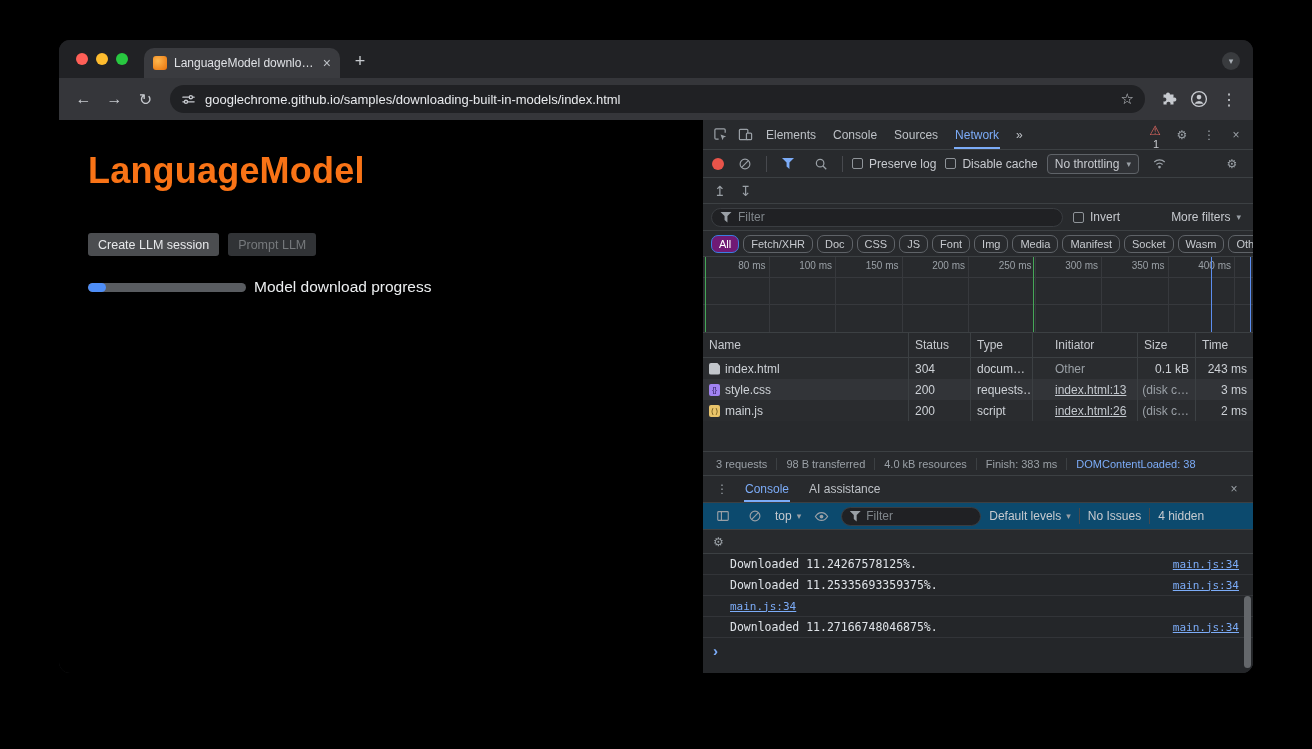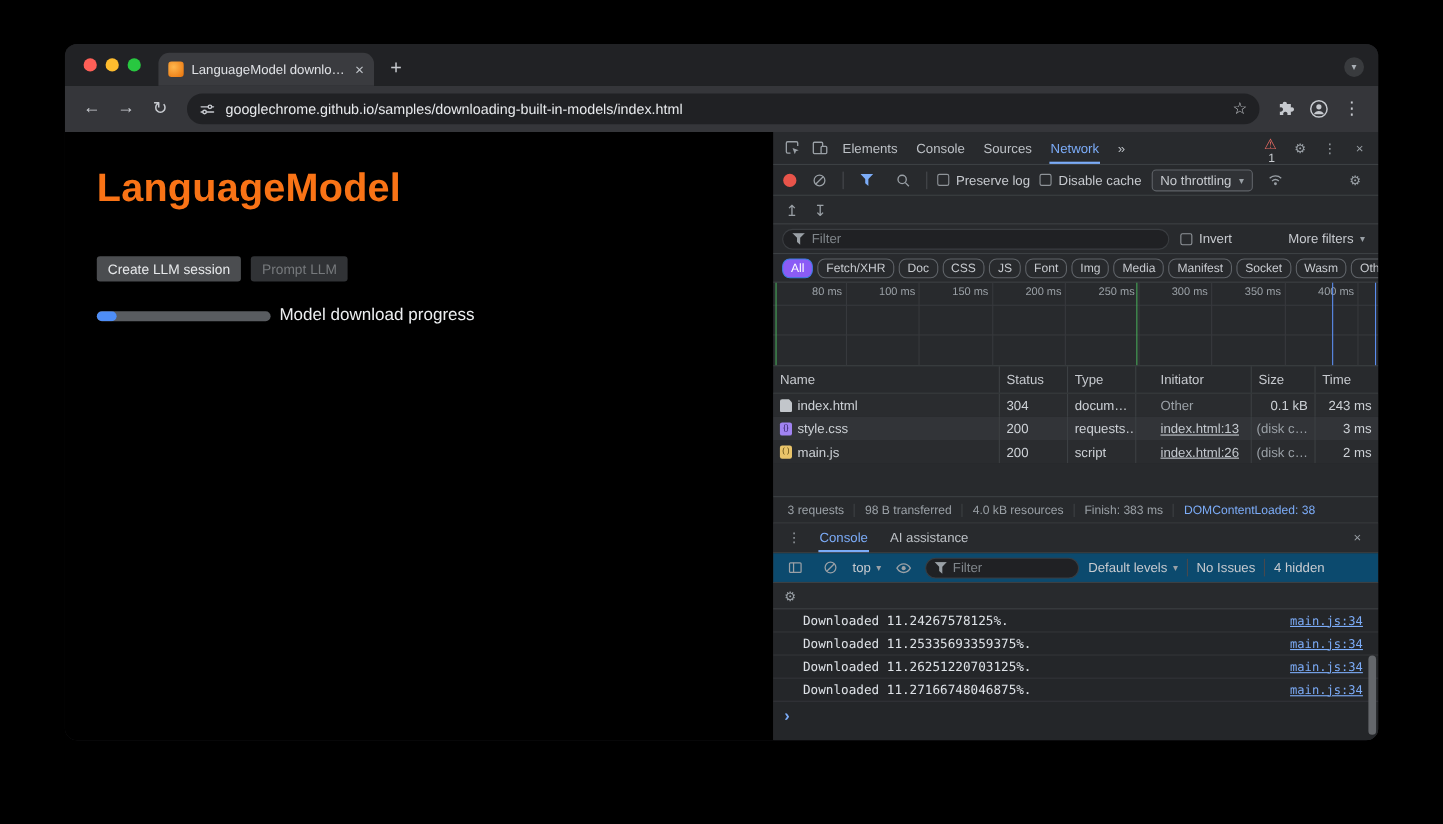--- a/index.html
+++ b/index.html
@@ -65,21 +65,21 @@
 
   .filter-row{height:27px;display:flex;align-items:center;gap:10px;padding:0 8px;border-bottom:1px solid #3c4043;flex:0 0 auto;}
   .filter-box{width:352px;height:19px;background:#202124;border:1px solid #3a3d41;border-radius:10px;display:flex;align-items:center;padding:0 8px;gap:6px;}
   .filter-box input{flex:1;background:transparent;border:none;outline:none;color:#e8eaed;font-size:12px;font-family:"Liberation Sans",sans-serif;min-width:0;}
   input::placeholder{color:#80868b;}
   .cbgroup{display:flex;align-items:center;gap:6px;white-space:nowrap;}
   .morefilters{display:flex;align-items:center;gap:6px;margin-left:auto;padding-right:4px;white-space:nowrap;}
 
   .chips-row{height:26px;display:flex;align-items:center;gap:4px;padding:0 8px;border-bottom:1px solid #3c4043;flex:0 0 auto;overflow:hidden;}
   .chip{border:1px solid #5f6368;border-radius:7px;padding:2px 7px;font-size:11px;color:#c7cacf;white-space:nowrap;}
-  .chip.sel{background:#8b5cf6;border-color:#3b7de2;color:#fff;}
+  .chip.sel{background:#701a75;border-color:#3b7de2;color:#fff;}
 
   .timeline{height:76px;position:relative;border-bottom:1px solid #3c4043;flex:0 0 auto;display:flex;}
   .tl-cell{width:66.5px;flex:0 0 auto;border-right:1px solid #37393d;font-size:10px;color:#9aa0a6;text-align:right;padding:3px 3px 0 0;}
   .tl-hair{position:absolute;left:0;right:0;height:1px;background:#37393d;}
   .tl-mark{position:absolute;top:0;bottom:0;width:1px;}
   .tl-mark.green{background:#46a758;}
   .tl-mark.blue{background:#5b8def;}
 
   .nt-header{height:25px;display:flex;align-items:center;border-bottom:1px solid #3c4043;flex:0 0 auto;color:#c7cacf;}
   .col{height:100%;display:flex;align-items:center;padding:0 6px;border-left:1px solid #3c4043;overflow:hidden;white-space:nowrap;}
@@ -428,21 +428,20 @@
         <div class="messages">
           <div class="msg">
             <span class="msg-text">Downloaded 11.24267578125%.</span>
             <span class="msg-link">main.js:34</span>
           </div>
           <div class="msg">
             <span class="msg-text">Downloaded 11.25335693359375%.</span>
             <span class="msg-link">main.js:34</span>
           </div>
           <div class="msg">
-            <span class="msg-text">Downloaded 11.26251220703125%.</span>
             <span class="msg-link">main.js:34</span>
           </div>
           <div class="msg">
             <span class="msg-text">Downloaded 11.27166748046875%.</span>
             <span class="msg-link">main.js:34</span>
           </div>
         </div>
 
         <div class="prompt">
             <span>›</span>

